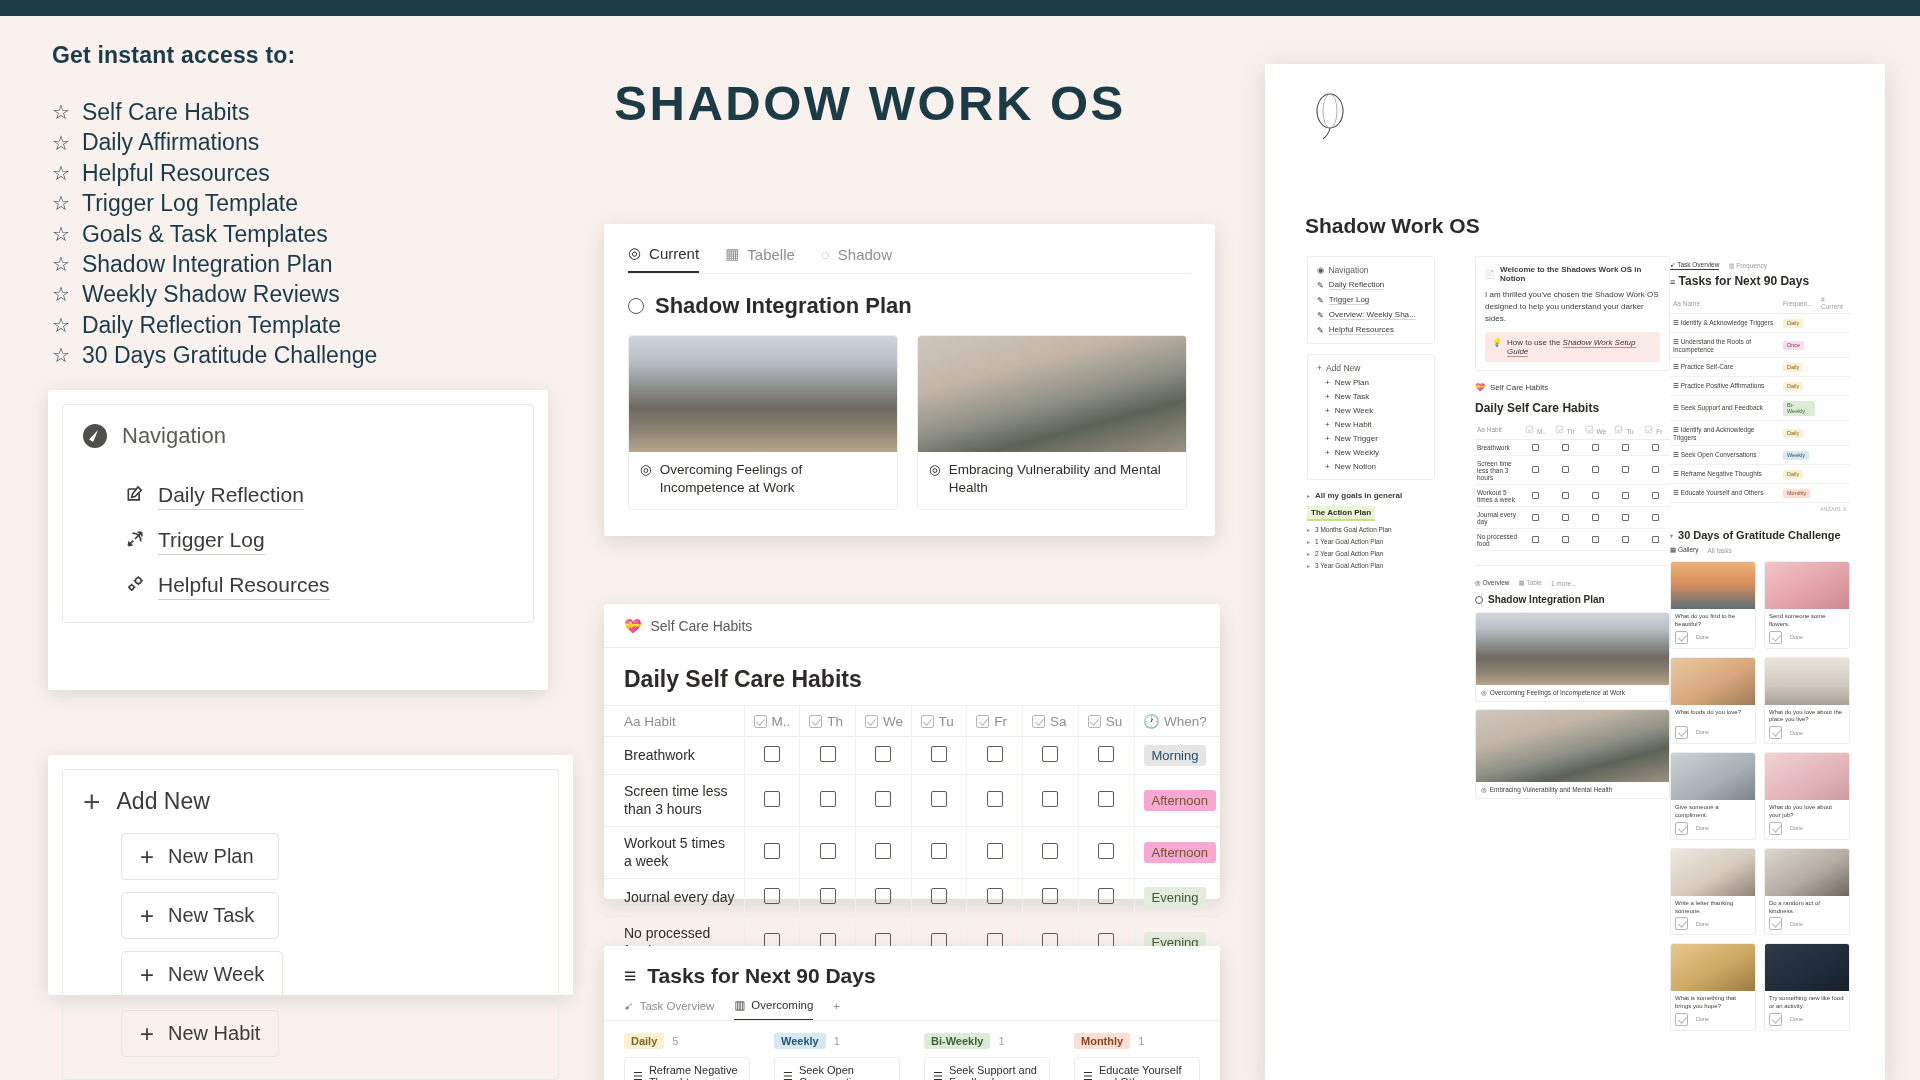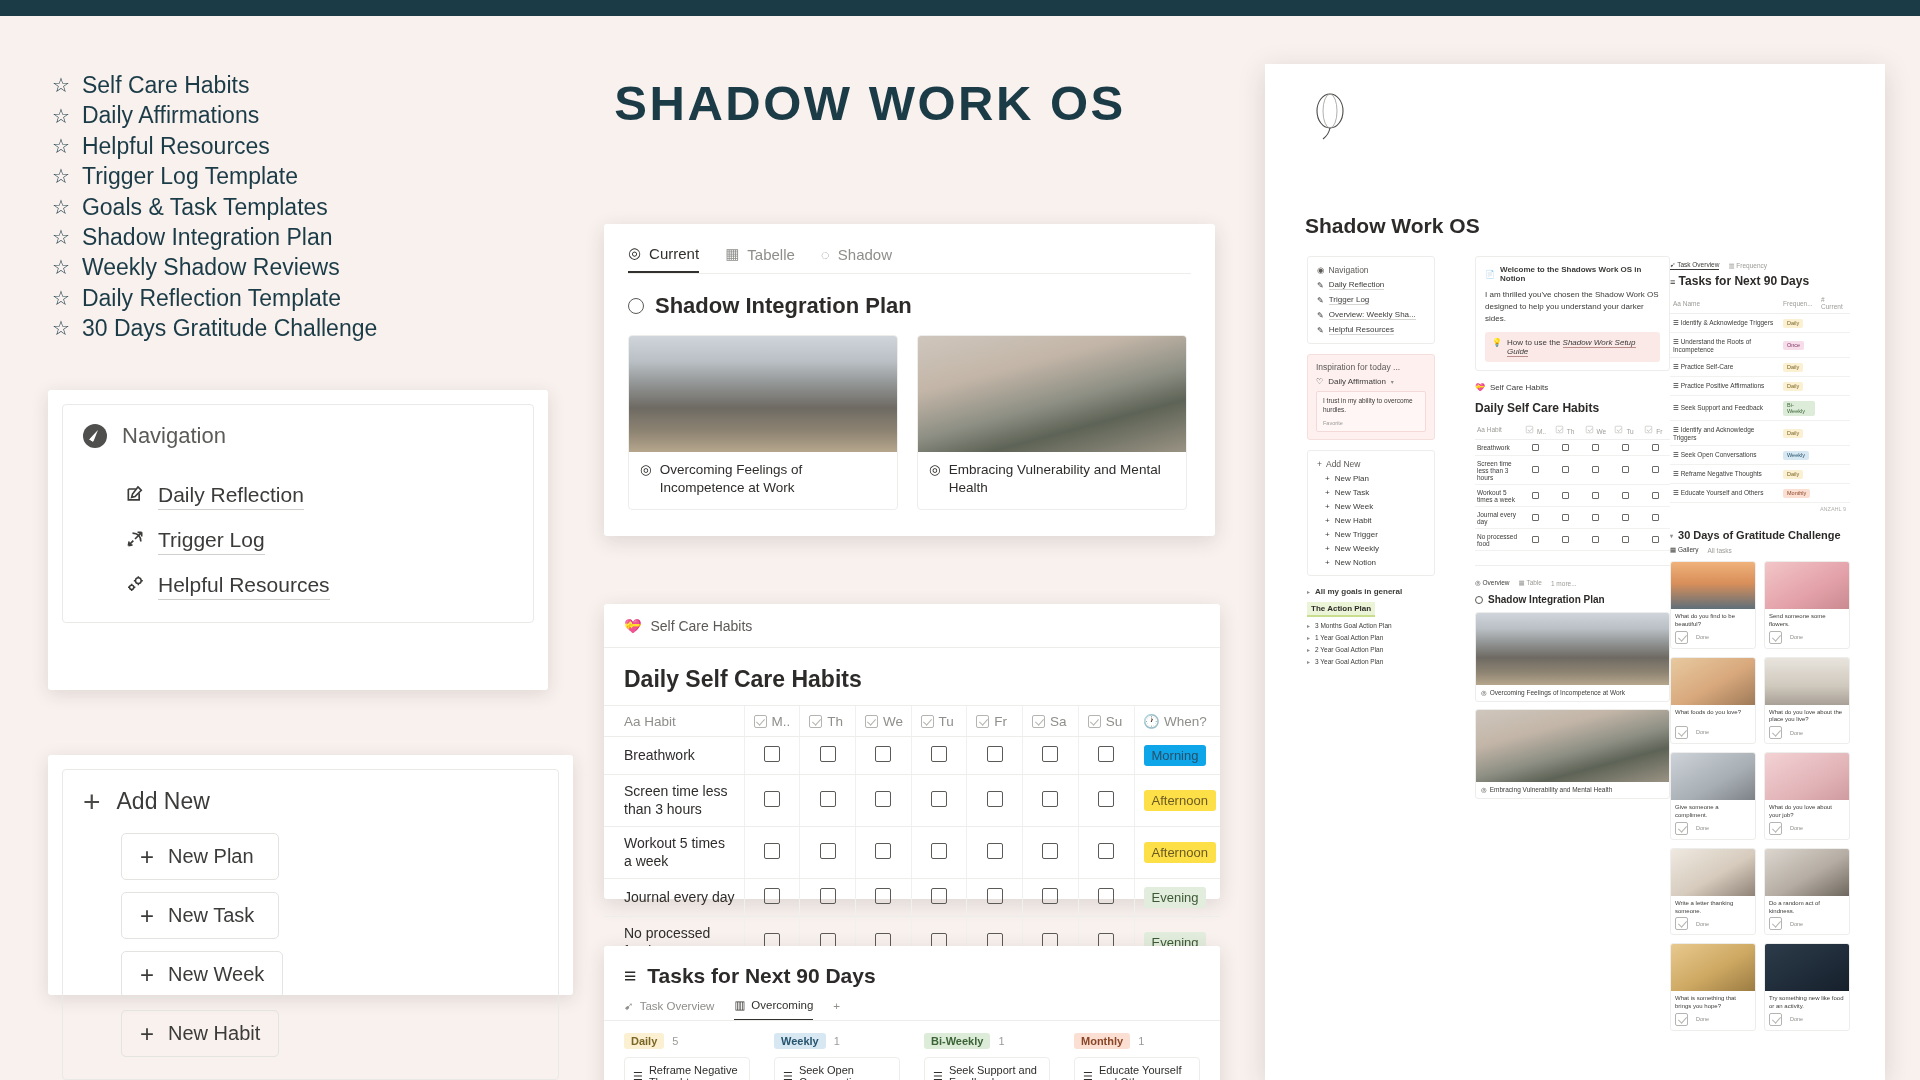--- a/index.html
+++ b/index.html
@@ -67,22 +67,22 @@
   table.habits th { font-size:13.5px; font-weight:400; color:#8e8e8a; text-align:left;
                     padding:7px 9px; border-top:1px solid #ededeb; border-bottom:1px solid #ededeb; white-space:nowrap; }
   table.habits th:first-child { padding-left:20px; }
   table.habits td { font-size:14px; color:#2f2d2b; padding:8px 9px; border-bottom:1px solid #ededeb; vertical-align:middle; }
   table.habits td:first-child { padding-left:20px; line-height:1.25; }
   table.habits th + th, table.habits td + td { border-left:1px solid #f0f0ee; }
   .cbx { width:16px; height:16px; border:1.6px solid #5c5a57; border-radius:2px; display:inline-block; }
   .minibox { display:inline-block; width:13px;height:13px;border:1.3px solid #b4b4b0;border-radius:2px;position:relative;vertical-align:-2px;margin-right:5px;}
   .minibox:after{content:"";position:absolute;left:3.5px;top:1px;width:4px;height:7px;border:solid #b4b4b0;border-width:0 1.3px 1.3px 0;transform:rotate(42deg);}
   .pill { display:inline-block; padding:3px 8px; border-radius:3px; font-size:13px; }
-  .p-morning{background:#0ea5e9;color:#28506b;}
-  .p-afternoon{background:#fde047;color:#6b5a24;text-align:center;}
+  .p-morning{background:#e5e5e5;color:#28506b;}
+  .p-afternoon{background:#f9a8d4;color:#6b5a24;text-align:center;}
   .p-evening{background:#e2eddd;color:#3c5a35;}
 
   .tasks { left:604px; top:946px; width:616px; height:180px; }
   .tasks-h { display:flex; align-items:center; gap:11px; padding:18px 20px 0; font-size:21px; font-weight:bold; color:#2d2b29;}
   .tabs2 { display:flex; align-items:center; gap:20px; padding:10px 20px 0; border-bottom:1px solid #ededeb; }
   .tab2 { display:flex;align-items:center;gap:6px;font-size:11.5px;color:#8e8e8a;padding-bottom:7px;}
   .tab2.active{color:#33312e;border-bottom:1.6px solid #33312e;}
   .kan { display:flex; gap:24px; padding:12px 20px 0; }
   .kcol { width:155px; }
   .kh { display:flex; align-items:center; gap:8px; margin-bottom:8px; }
@@ -131,20 +131,21 @@
   .t-monthly{background:#fbdfd3;color:#8a4527;}
   .action-hl{background:#ecf4d8;font-size:8px;color:#2d2b29;font-weight:bold;padding:2px 4px;border-bottom:2px solid #c9dd8e;}
   .tri{font-size:6px;color:#8e8e8a;}
 </style>
 </head>
 <body>
 
 <div class="topbar"></div>
 
 <div class="left">
+  <div class="lead">Get instant access to:</div>
   <div class="feat-list" id="featList">
       <div class="feat">
         <span class="star">☆</span>
         <span>Self Care Habits</span>
       </div>
       <div class="feat">
         <span class="star">☆</span>
         <span>Daily Affirmations</span>
       </div>
       <div class="feat">
@@ -445,32 +446,20 @@
             <span>✎</span>
             <span class="b-und">Overview: Weekly Sha...</span>
           </div>
           <div class="b-row">
             <span>✎</span>
             <span class="b-und">Helpful Resources</span>
           </div>
         </div>
     </div>
 
-    <div class="pinkbox" style="margin-top:10px">
-      <div class="b-head">Inspiration for today ...</div>
-      <div class="b-row">
-        <span>♡</span>
-        <span>Daily Affirmation</span>
-        <span class="tri">▾</span>
-      </div>
-      <div style="background:#fff6f5;border:1px solid #f3dad8;border-radius:2px;padding:5px 6px;margin-top:5px">
-        <div style="font-size:6.5px;color:#3b3b39;line-height:1.35">I trust in my ability to overcome hurdles.</div>
-        <div style="font-size:5.5px;color:#9b9b97;margin-top:5px"><span>Favorite</span></div>
-      </div>
-    </div>
 
     <div class="bbox" style="margin-top:10px">
       <div class="b-head">
         <span>+</span>
         <span>Add New</span>
       </div>
       <div id="wsAdd">
           <div class="b-row" style="margin-left: 8px;">
             <span>+</span>
             <span>New Plan</span>

